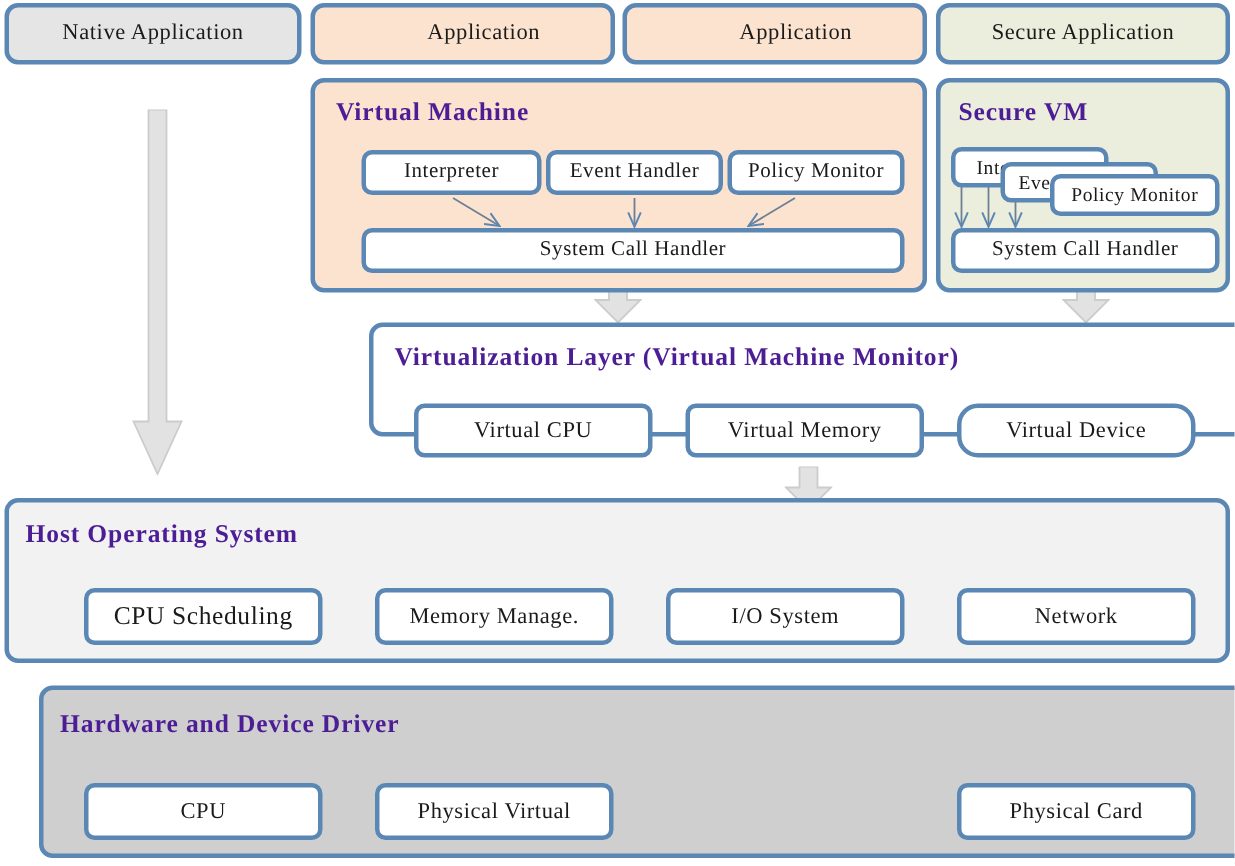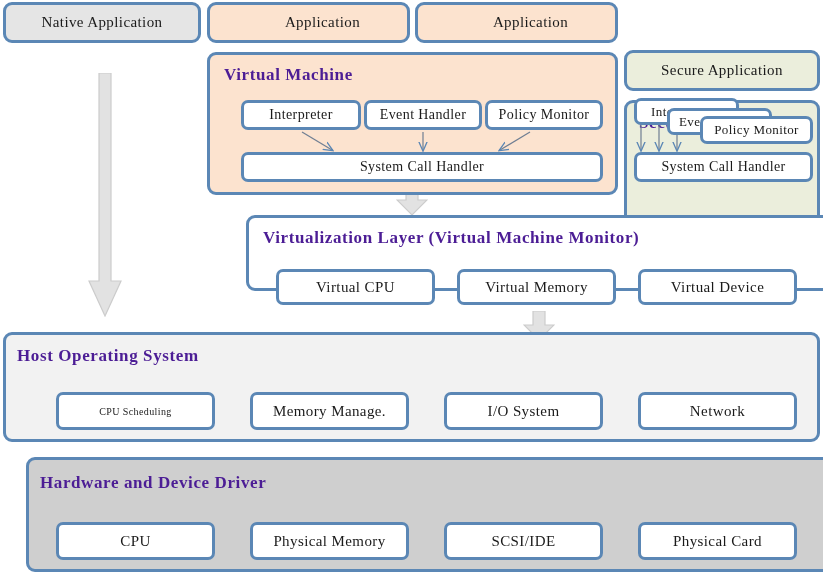--- a/index.html
+++ b/index.html
@@ -23,21 +23,21 @@
     align-items:center;
     justify-content:center;
     color:#1a1a1a;
     font-size:15px;
     letter-spacing:0.4px;
     white-space:nowrap;
   }
   .box.sq{border-radius:7px;}
   .fill-gray{background:#e5e5e5;}
   .fill-peach{background:#fce3cf;padding-left:28px;}
-  .fill-green{background:#ebeedc;margin-top:48px;}
+  .fill-green{background:#ebeedc;}
   .fill-hostgray{background:#f2f2f2;}
   .fill-hwgray{background:#cfcfcf;}
   .fill-white{background:#ffffff;}
 
   
   .container{
     display:block;
     align-items:stretch;
     justify-content:flex-start;
   }
@@ -149,29 +149,29 @@
   </div>
 
   <div class="box fill-white sq" style="left:276px;top:269px;width:159px;height:36px;font-size:15px;">
     <span>Virtual CPU</span>
   </div>
 
   <div class="box fill-white sq" style="left:457px;top:269px;width:159px;height:36px;font-size:15px;">
     <span>Virtual Memory</span>
   </div>
 
-  <div class="box fill-white sq" style="left:638px;top:269px;width:159px;height:36px;font-size:15px;">
+  <div class="box fill-white sq" style="left:638px;top:269px;width:159px;height:36px;font-size:15px;border-radius:14px;">
     <span>Virtual Device</span>
   </div>
 
   <div class="box container fill-hostgray" style="left:3px;top:332px;width:817px;height:110px;">
     <div class="c-title" style="left:11px;top:11px;">Host Operating System</div>
   </div>
 
-  <div class="box fill-white sq" style="left:56px;top:392px;width:159px;height:38px;font-size:10px;text-align:right;">
+  <div class="box fill-white sq" style="left:56px;top:392px;width:159px;height:38px;font-size:17px;text-align:right;">
     <span>CPU Scheduling</span>
   </div>
 
   <div class="box fill-white sq" style="left:250px;top:392px;width:159px;height:38px;font-size:15px;">
     <span>Memory Manage.</span>
   </div>
 
   <div class="box fill-white sq" style="left:444px;top:392px;width:159px;height:38px;font-size:15px;">
     <span>I/O System</span>
   </div>
@@ -182,26 +182,23 @@
 
   <div class="box container fill-hwgray" style="left:3px;top:457px;width:817px;height:115px;margin-left:23px;">
     <div class="c-title" style="left:11px;top:13px;">Hardware and Device Driver</div>
   </div>
 
   <div class="box fill-white sq" style="left:56px;top:522px;width:159px;height:38px;font-size:15px;">
     <span>CPU</span>
   </div>
 
   <div class="box fill-white sq" style="left:250px;top:522px;width:159px;height:38px;font-size:15px;">
-    <span>Physical Memory</span>
-  </div>
-
-  <div class="box fill-white sq" style="left:444px;top:522px;width:159px;height:38px;font-size:15px;">
-    <span>SCSI/IDE</span>
-  </div>
+    <span>Physical Virtual</span>
+  </div>
+
 
   <div class="box fill-white sq" style="left:638px;top:522px;width:159px;height:38px;font-size:15px;">
     <span>Physical Card</span>
   </div>
 
   <svg class="thinarrows">
     <defs>
       <marker id="ah" markerWidth="9" markerHeight="9" refX="7" refY="4.5" orient="auto" markerUnits="strokeWidth">
         <path d="M0,1 L8,4.5 L0,8" fill="none" stroke="#5b87b5" stroke-width="1.1"></path>
       </marker>

